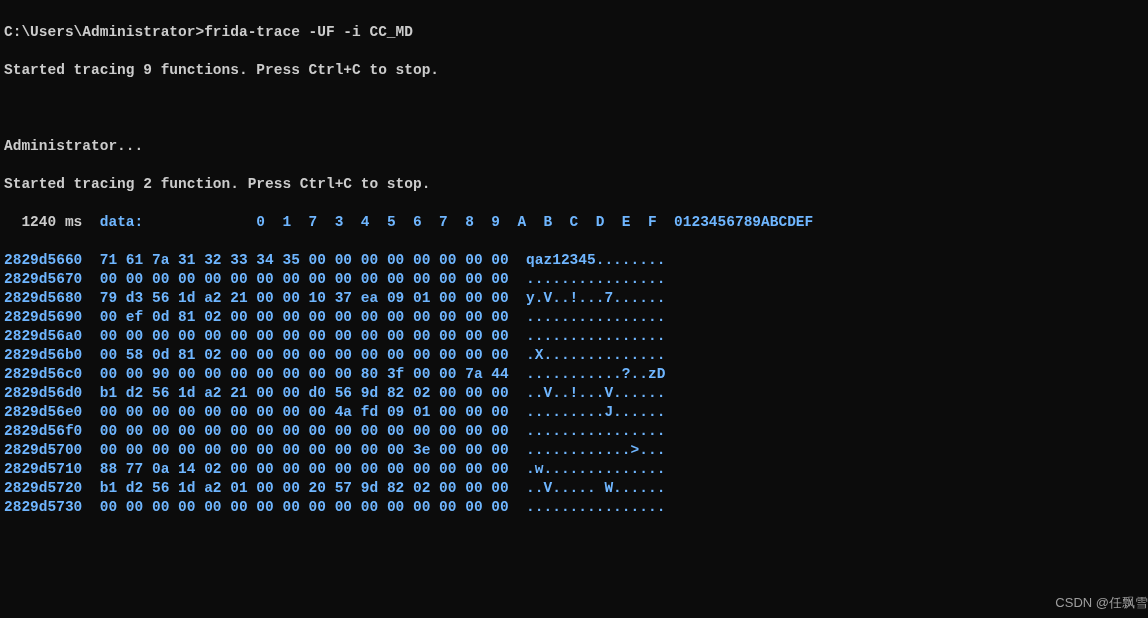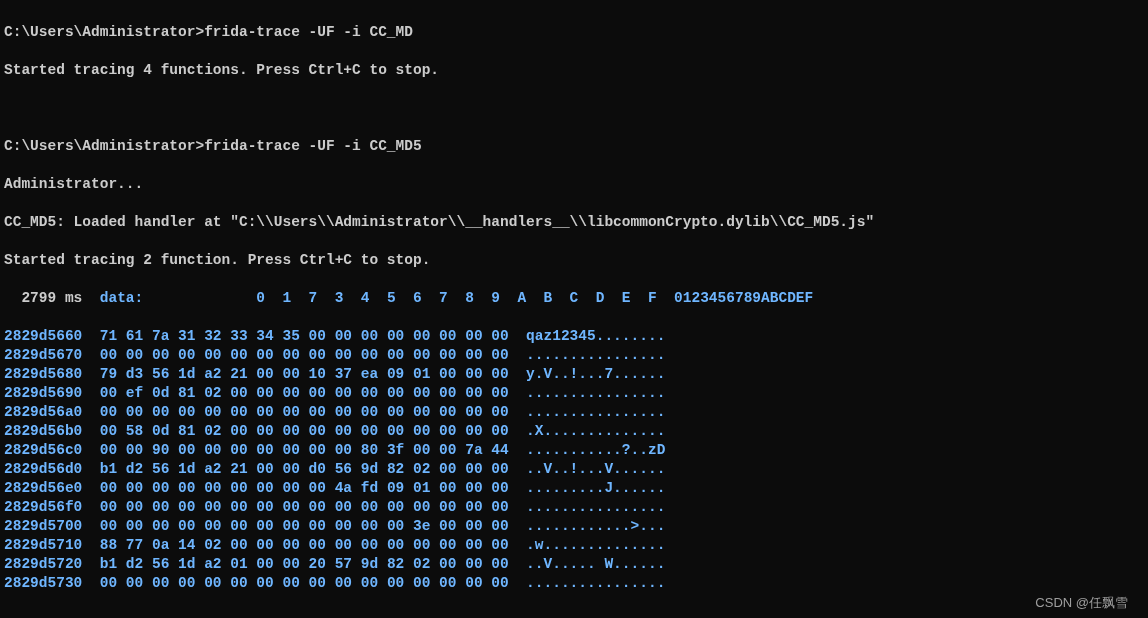--- a/index.html
+++ b/index.html
@@ -17,40 +17,38 @@
   .terminal {
     padding: 4px 4px;
     white-space: pre;
   }
   .white { color: #cccccc; }
   .blue  { color: #6fb6ff; margin-top: 8px; }
   .green { color: #13a10e; }
   .time  { color: #cccccc; }
   .watermark {
     position: absolute;
-    right: 20px;
+    right: 0;
     bottom: 6px;
     color: #9e9e9e;
     font-size: 13px;
     font-family: sans-serif;
   }
   .line { display:block;font-weight:bold; }
 </style>
 </head>
 <body>
 
 <div class="terminal">
 <span class="line"><span class="white">C:\Users\Administrator&gt;</span><span class="white">frida-trace -UF -i CC_MD</span></span>
-<span class="line white">Started tracing 4 functions. Press Ctrl+C to stop.</span>
+<span class="line white">Started tracing 9 functions. Press Ctrl+C to stop.</span>
 <span class="line"> </span>
-<span class="line"><span class="white">C:\Users\Administrator&gt;</span><span class="white">frida-trace -UF -i CC_MD5</span></span>
 <span class="line white">Administrator...</span>
-<span class="line white">CC_MD5: Loaded handler at "C:\\Users\\Administrator\\__handlers__\\libcommonCrypto.dylib\\CC_MD5.js"</span>
 <span class="line white">Started tracing 2 function. Press Ctrl+C to stop.</span>
-<span class="line"><span class="time">  2799 ms</span><span class="blue">  data:</span><span class="blue">             0  1  7  3  4  5  6  7  8  9  A  B  C  D  E  F  0123456789ABCDEF</span></span>
+<span class="line"><span class="time">  1240 ms</span><span class="blue">  data:</span><span class="blue">             0  1  7  3  4  5  6  7  8  9  A  B  C  D  E  F  0123456789ABCDEF</span></span>
 <div id="dump1-container"><span class="line"><span class="blue">2829d5660</span><span class="blue">  71 61 7a 31 32 33 34 35 00 00 00 00 00 00 00 00</span><span class="blue">  qaz12345........</span></span><span class="line"><span class="blue">2829d5670</span><span class="blue">  00 00 00 00 00 00 00 00 00 00 00 00 00 00 00 00</span><span class="blue">  ................</span></span><span class="line"><span class="blue">2829d5680</span><span class="blue">  79 d3 56 1d a2 21 00 00 10 37 ea 09 01 00 00 00</span><span class="blue">  y.V..!...7......</span></span><span class="line"><span class="blue">2829d5690</span><span class="blue">  00 ef 0d 81 02 00 00 00 00 00 00 00 00 00 00 00</span><span class="blue">  ................</span></span><span class="line"><span class="blue">2829d56a0</span><span class="blue">  00 00 00 00 00 00 00 00 00 00 00 00 00 00 00 00</span><span class="blue">  ................</span></span><span class="line"><span class="blue">2829d56b0</span><span class="blue">  00 58 0d 81 02 00 00 00 00 00 00 00 00 00 00 00</span><span class="blue">  .X..............</span></span><span class="line"><span class="blue">2829d56c0</span><span class="blue">  00 00 90 00 00 00 00 00 00 00 80 3f 00 00 7a 44</span><span class="blue">  ...........?..zD</span></span><span class="line"><span class="blue">2829d56d0</span><span class="blue">  b1 d2 56 1d a2 21 00 00 d0 56 9d 82 02 00 00 00</span><span class="blue">  ..V..!...V......</span></span><span class="line"><span class="blue">2829d56e0</span><span class="blue">  00 00 00 00 00 00 00 00 00 4a fd 09 01 00 00 00</span><span class="blue">  .........J......</span></span><span class="line"><span class="blue">2829d56f0</span><span class="blue">  00 00 00 00 00 00 00 00 00 00 00 00 00 00 00 00</span><span class="blue">  ................</span></span><span class="line"><span class="blue">2829d5700</span><span class="blue">  00 00 00 00 00 00 00 00 00 00 00 00 3e 00 00 00</span><span class="blue">  ............&gt;...</span></span><span class="line"><span class="blue">2829d5710</span><span class="blue">  88 77 0a 14 02 00 00 00 00 00 00 00 00 00 00 00</span><span class="blue">  .w..............</span></span><span class="line"><span class="blue">2829d5720</span><span class="blue">  b1 d2 56 1d a2 01 00 00 20 57 9d 82 02 00 00 00</span><span class="blue">  ..V..... W......</span></span><span class="line"><span class="blue">2829d5730</span><span class="blue">  00 00 00 00 00 00 00 00 00 00 00 00 00 00 00 00</span><span class="blue">  ................</span></span></div>
 
 
 
 
 </div>
 
 <div class="watermark">CSDN @任飘雪</div>
 
 </body></html>

